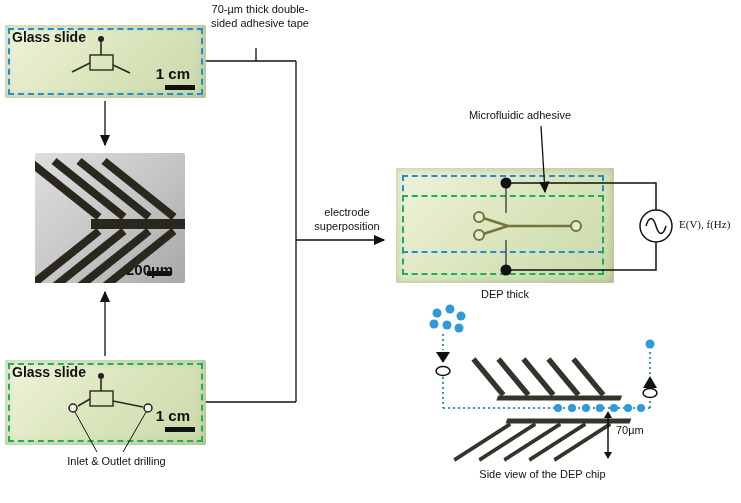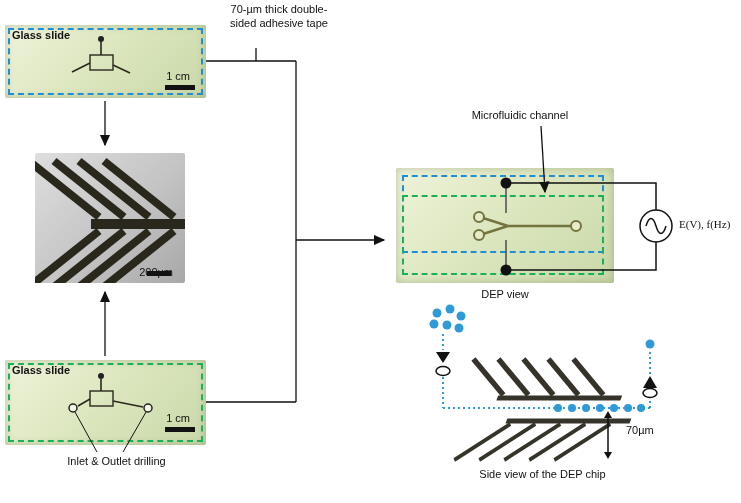--- a/index.html
+++ b/index.html
@@ -10,22 +10,22 @@
   html,body{margin:0;padding:0;background:#fff;}
   body{font-family:"Liberation Sans",sans-serif;color:#111;}
   .canvas{position:relative;width:741px;height:503px;background:#fff;overflow:hidden;}
 
   .panel{position:absolute;border-radius:2px;}
   .slide-photo{background:linear-gradient(135deg,#eff3da 0%,#dde7c0 45%,#c9d8a8 100%);box-shadow:inset 0 0 8px rgba(90,110,60,.35);}
   .micro-photo{background:linear-gradient(135deg,#dedede 0%,#c4c4c4 55%,#a8a8a8 100%);}
   .dashed-blue{position:absolute;border:2px dashed var(--blue);}
   .dashed-green{position:absolute;border:2px dashed var(--green);}
 
-  .slide-title{position:absolute;left:7px;top:4px;font-size:11px;font-weight:700;}
-  .scale-text{position:absolute;font-size:11px;font-weight:400;}
+  .slide-title{position:absolute;left:7px;top:4px;font-size:14px;font-weight:700;}
+  .scale-text{position:absolute;font-size:15px;font-weight:700;}
   .scale-bar{position:absolute;background:#111;}
 
   .lbl{position:absolute;font-size:11px;line-height:1.25;}
   .center{text-align:center;}
 
   .overlay{position:absolute;left:0;top:0;pointer-events:none;}
   .ink{stroke:#111;fill:none;}
   .pattern{stroke:#2a281c;fill:none;}
   .sv-pattern{stroke:#35332a;fill:none;}
   .pblue-fill{fill:var(--pblue);}
@@ -38,49 +38,50 @@
 
 <div class="canvas">
 
   <div class="panel slide-photo" style="left:5px;top:25px;width:201px;height:73px;">
     <div class="dashed-blue" style="left:3px;top:3px;right:3px;bottom:3px;"></div>
     <div class="slide-title">Glass slide</div>
     <div class="scale-text" style="right:16px;bottom:16px;">1 cm</div>
     <div class="scale-bar" style="right:11px;bottom:8px;width:30px;height:5px;"></div>
   </div>
 
-  <div class="lbl center" style="left:208px;top:3px;width:104px;margin-left:19px;">70-µm thick double-sided adhesive tape</div>
+  <div class="lbl center" style="left:208px;top:3px;width:104px;">70-µm thick double-sided adhesive tape</div>
 
   <div class="panel micro-photo" style="left:35px;top:153px;width:150px;height:130px;">
     <div class="scale-text" style="right:12px;bottom:5px;">200µm</div>
     <div class="scale-bar" style="right:14px;bottom:7px;width:24px;height:5px;"></div>
   </div>
 
   <div class="panel slide-photo" style="left:5px;top:360px;width:201px;height:85px;">
     <div class="dashed-green" style="left:3px;top:3px;right:3px;bottom:3px;"></div>
     <div class="slide-title">Glass slide</div>
     <div class="scale-text" style="right:16px;bottom:21px;">1 cm</div>
     <div class="scale-bar" style="right:11px;bottom:13px;width:30px;height:5px;"></div>
   </div>
 
   <div class="lbl center" style="left:64px;top:455px;width:105px;">Inlet &amp; Outlet drilling</div>
 
+  <div class="lbl center" style="left:299px;top:206px;width:96px;">electrode superposition</div>
 
-  <div class="lbl center" style="left:455px;top:109px;width:130px;">Microfluidic channel</div>
+  <div class="lbl center" style="left:455px;top:109px;width:130px;">Microfluidic adhesive</div>
 
   <div class="panel slide-photo" style="left:396px;top:168px;width:218px;height:115px;">
     <div class="dashed-blue" style="left:6px;top:7px;width:198px;height:74px;"></div>
     <div class="dashed-green" style="left:6px;top:27px;width:198px;height:76px;"></div>
   </div>
 
-  <div class="lbl center" style="left:396px;top:288px;width:218px;">DEP view</div>
+  <div class="lbl center" style="left:396px;top:288px;width:218px;">DEP thick</div>
 
   <div class="lbl" style="left:679px;top:218px;font-family:Liberation Serif, serif;">E(V), f(Hz)</div>
 
-  <div class="lbl" style="left:616px;top:424px;margin-left:10px;">70µm</div>
+  <div class="lbl" style="left:616px;top:424px;">70µm</div>
 
   <div class="lbl center" style="left:440px;top:468px;width:205px;text-align:center;">Side view of the DEP chip</div>
 
   <svg class="overlay" width="741" height="503">
     <defs>
       <marker id="ah" markerWidth="10" markerHeight="8" refX="8" refY="4" orient="auto">
         <path d="M0,0 L9,4 L0,8 z" fill="#111"></path>
       </marker>
     </defs>
 

